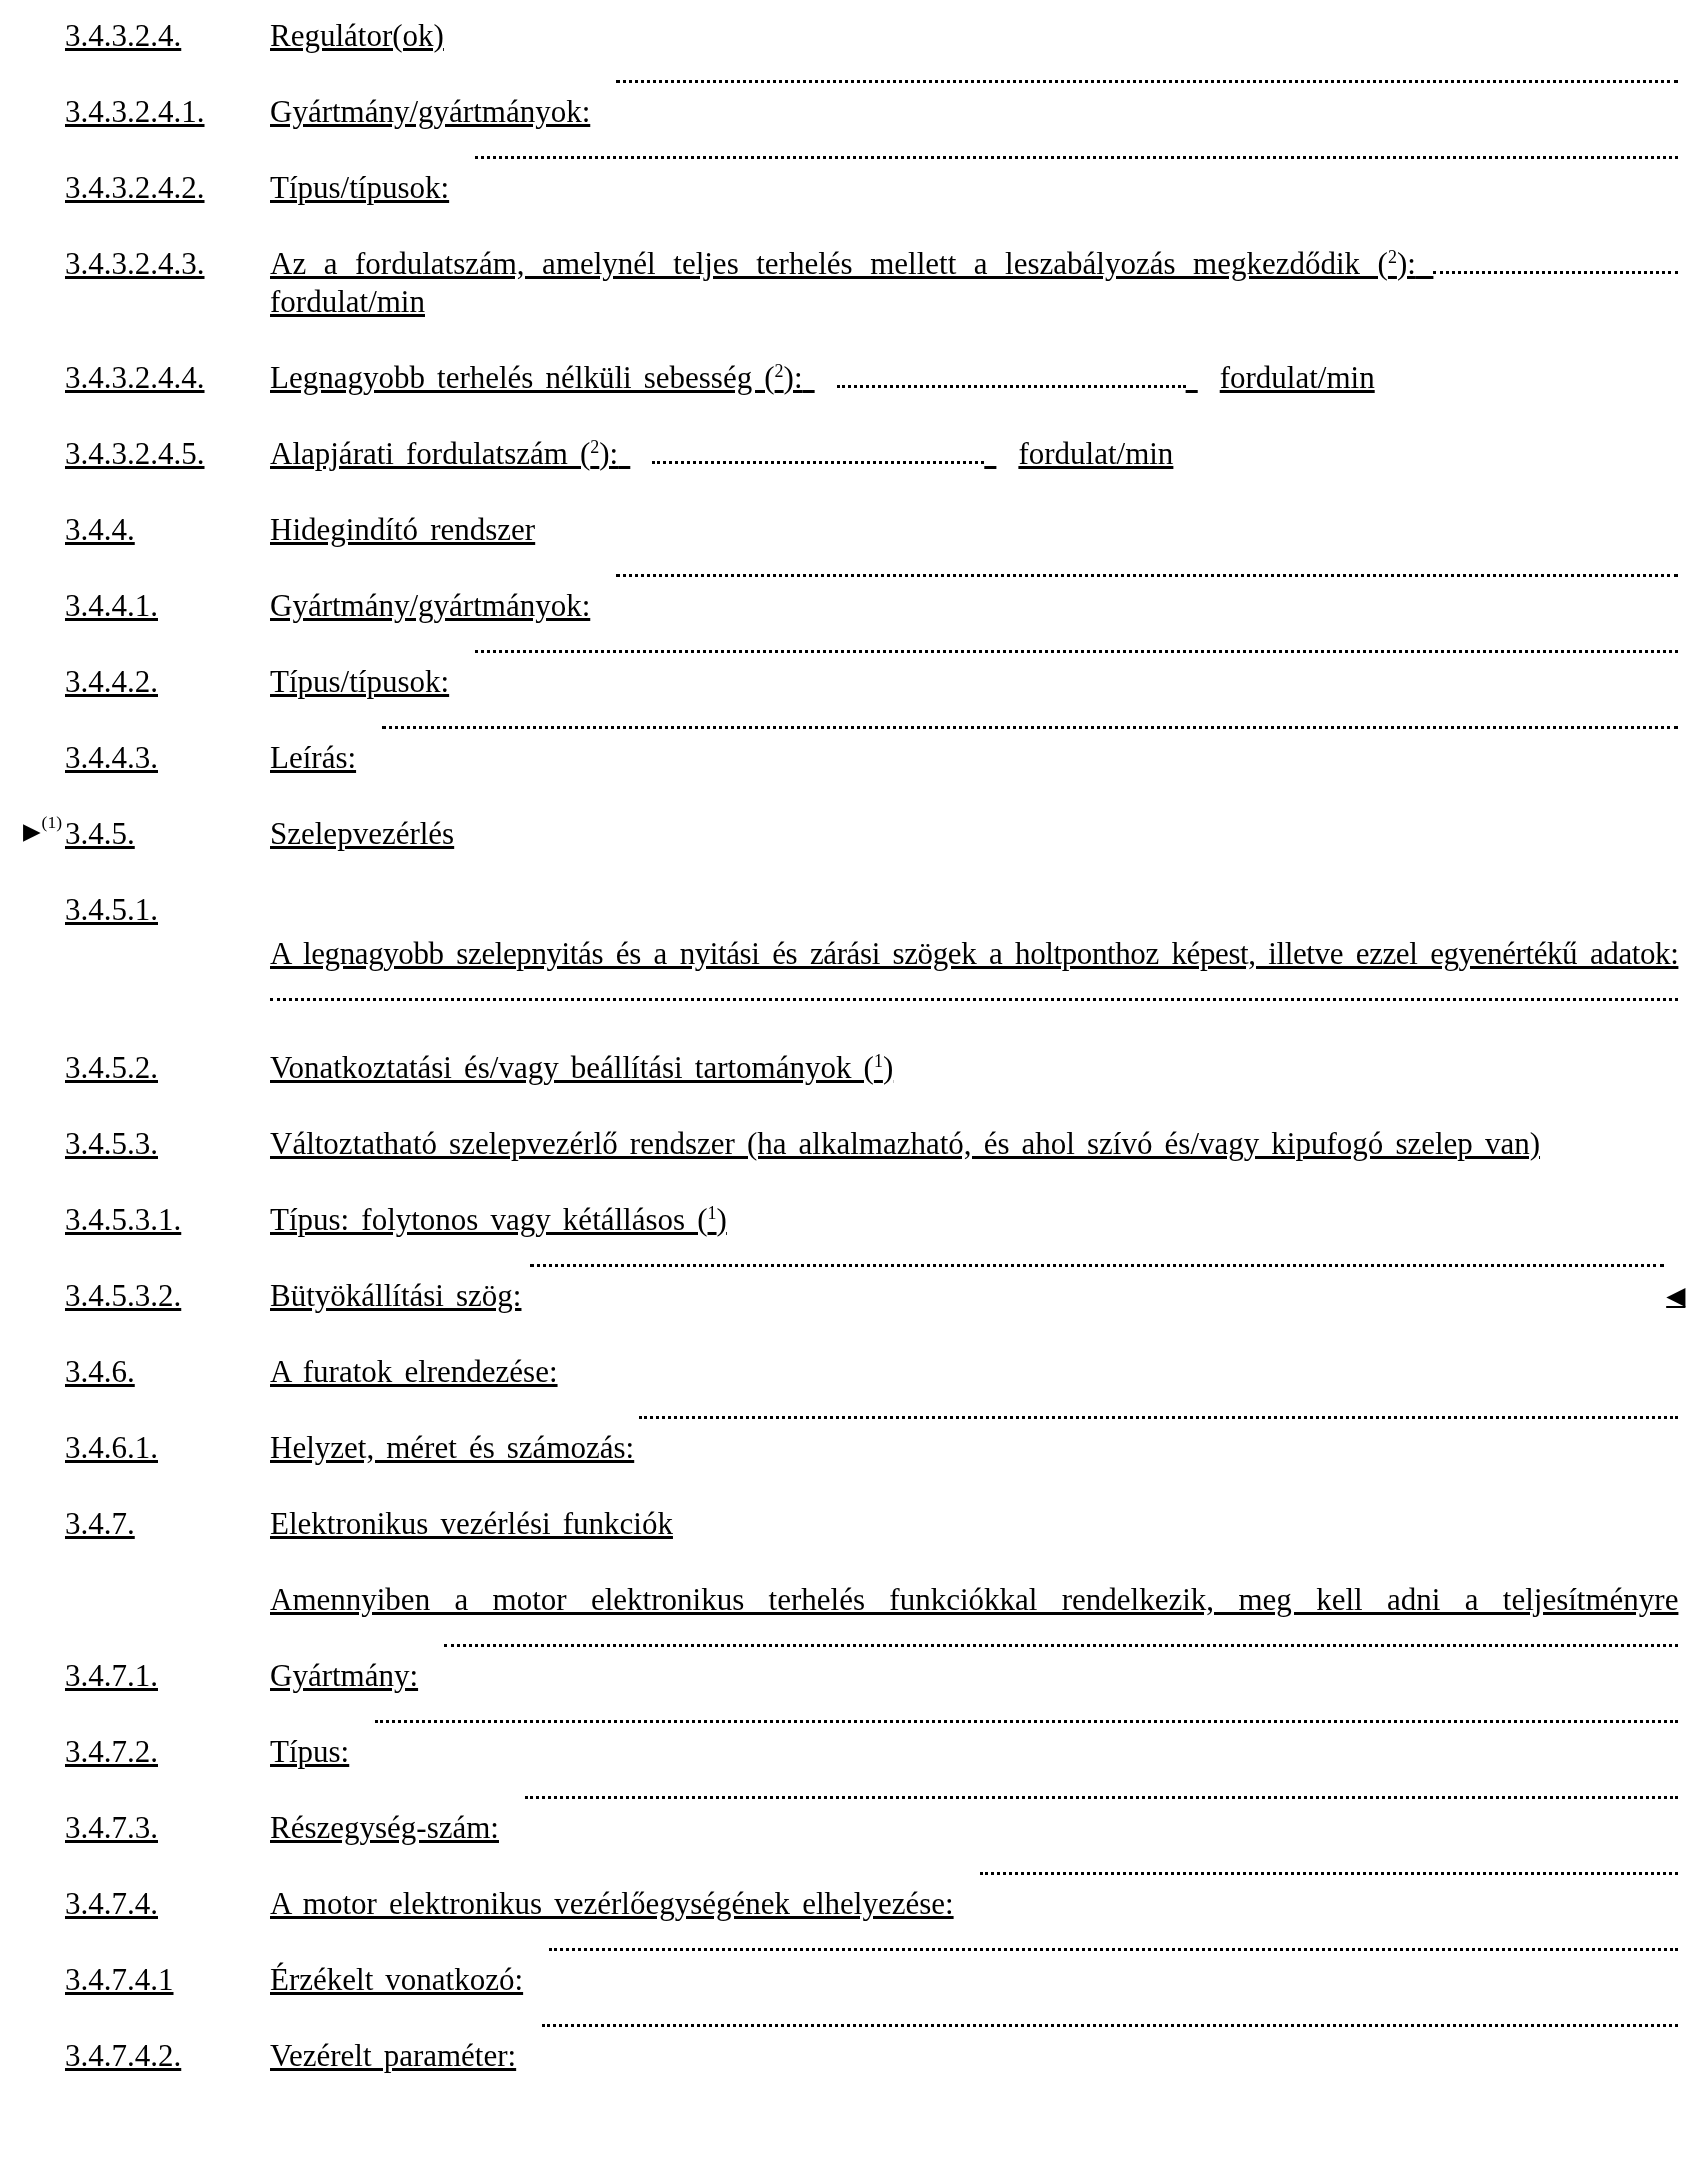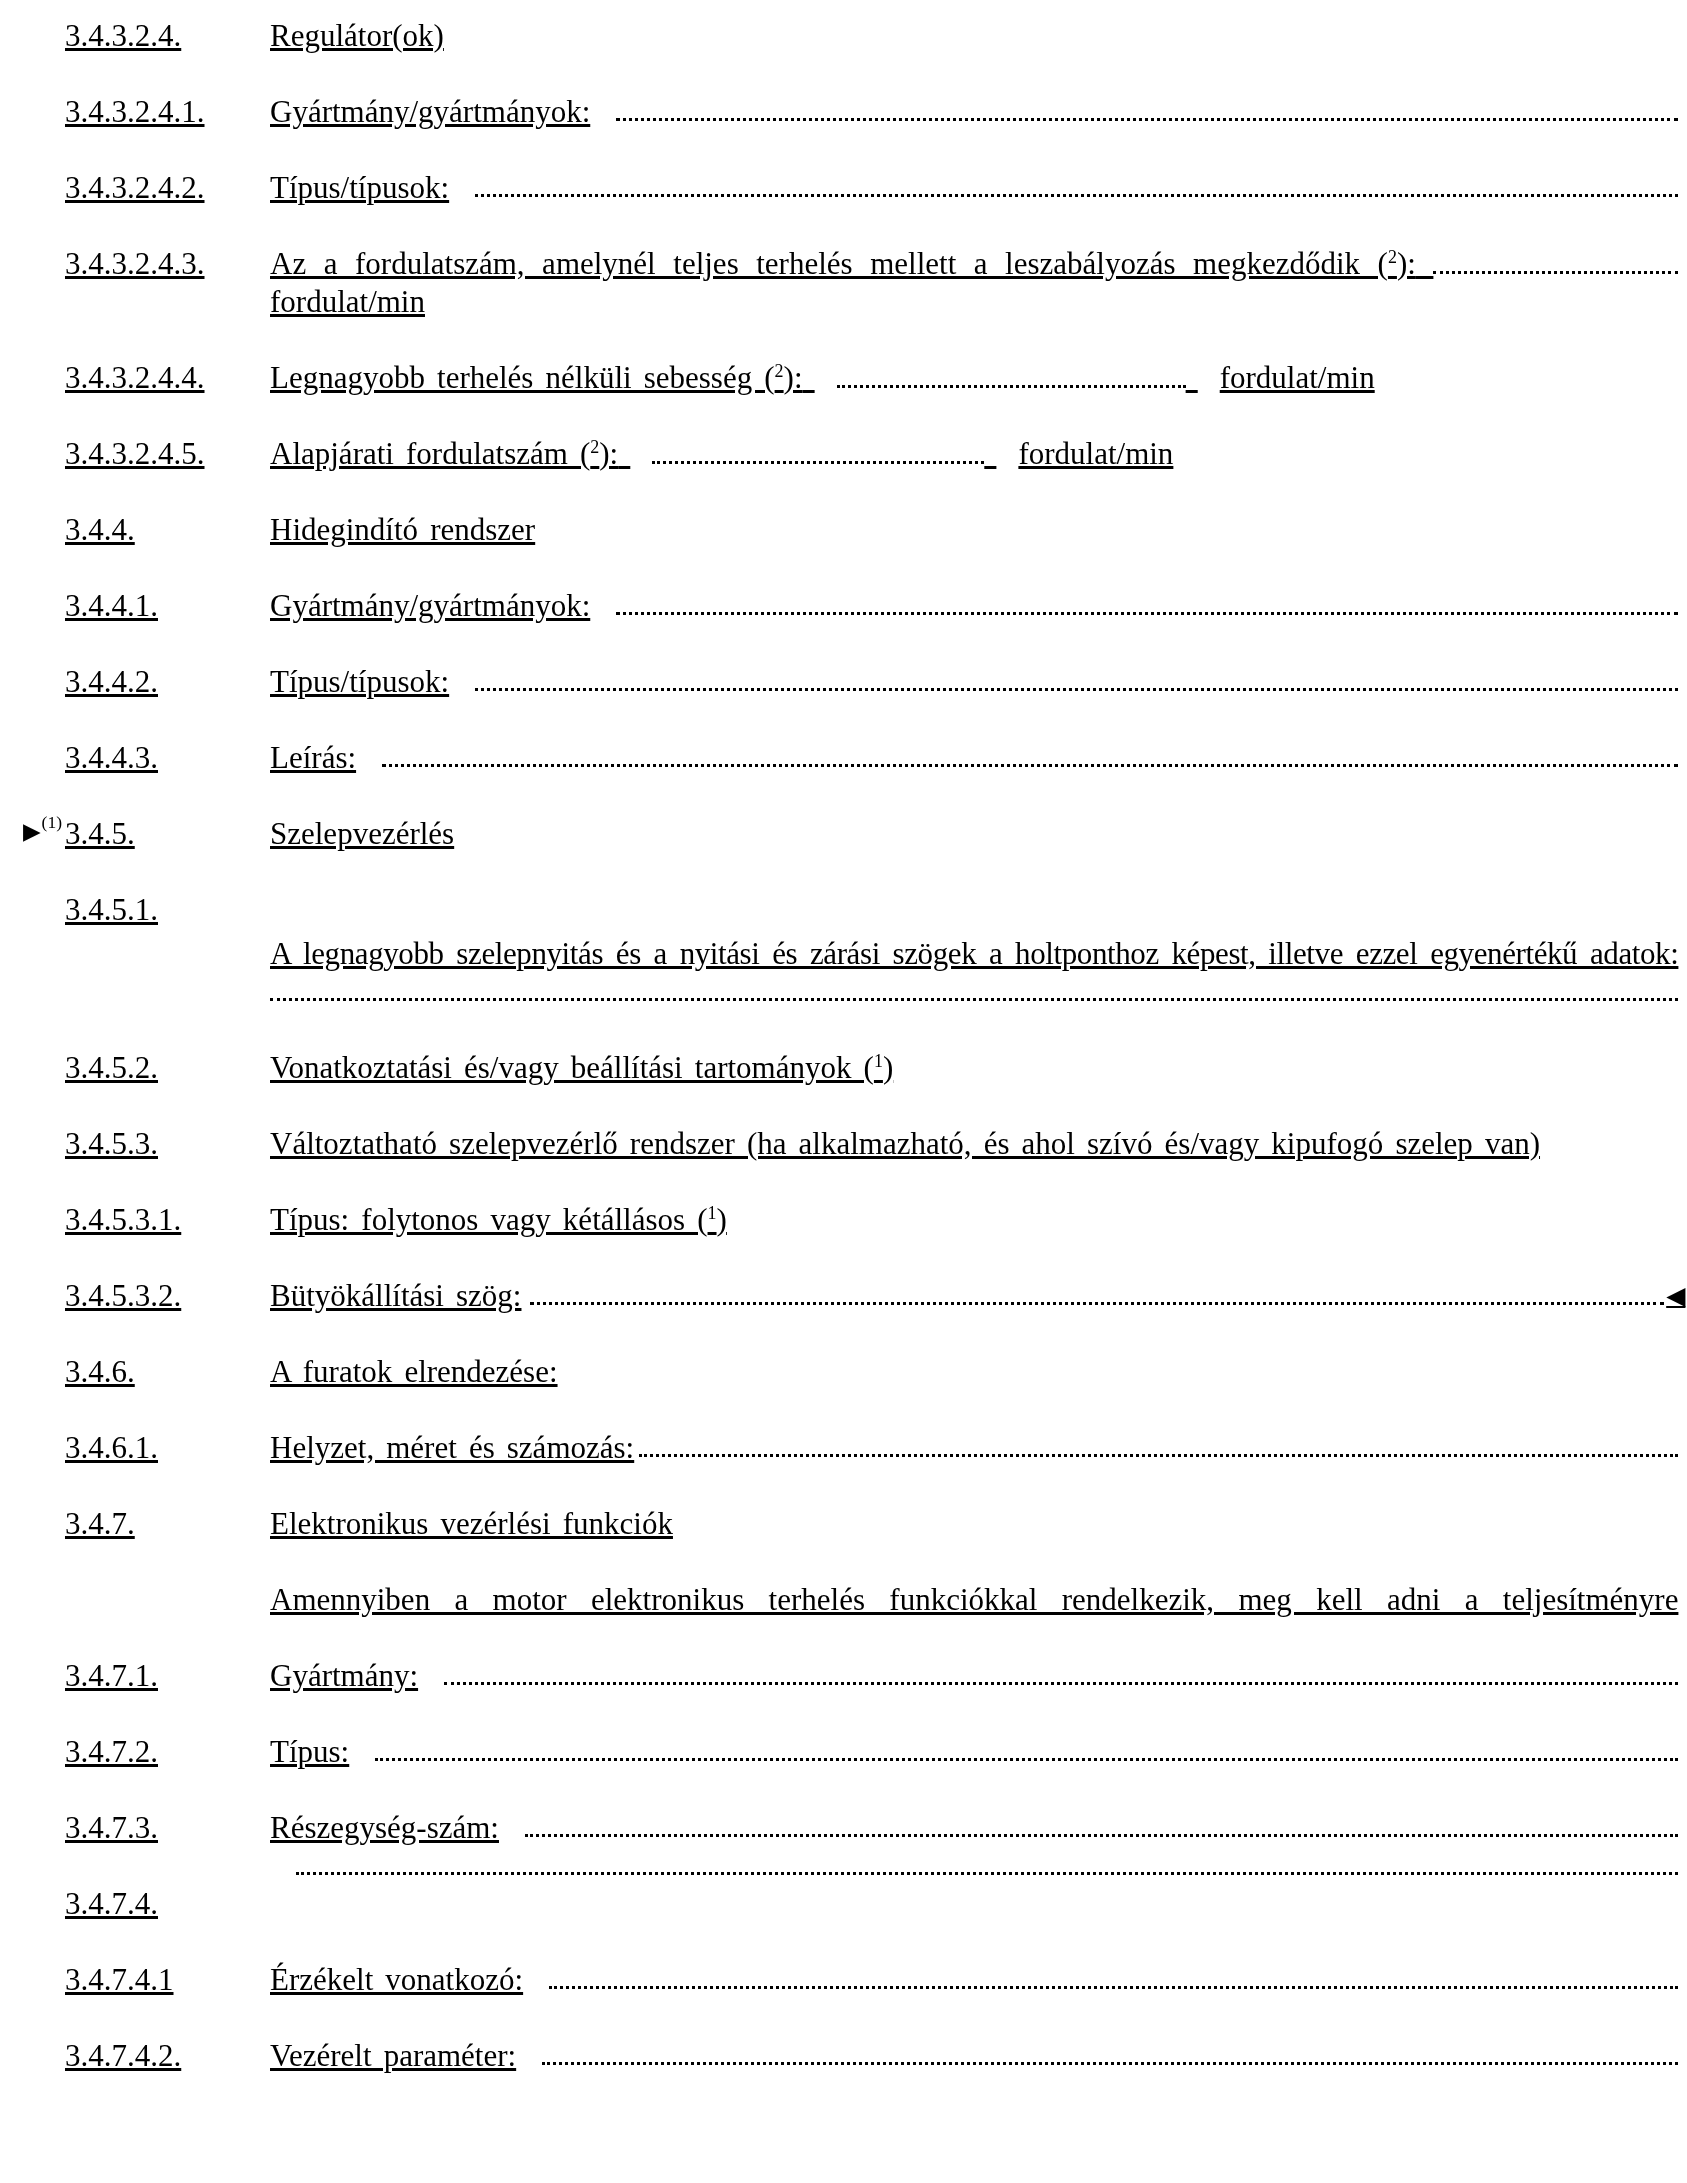--- a/index.html
+++ b/index.html
@@ -9,21 +9,21 @@
     color:#000;
     font-family:"Liberation Serif","DejaVu Serif",serif;
     font-size:31px;line-height:38px;
     word-spacing:0.14em;
     overflow:hidden;
   }
   .row{display:flex;align-items:flex-start;margin-bottom:38px;text-decoration:underline;}
   .num{flex:0 0 205px;width:205px;position:relative;white-space:nowrap;}
   .content{flex:1;min-width:0;}
   
-  .leader{display:flex;align-items:flex-end;}
+  .leader{display:flex;align-items:flex-start;}
   .leader .lbl{white-space:nowrap;}
   .dots{flex:1;margin-left:26px;position:relative;min-width:26px;}
   .dots::after{content:"";position:absolute;left:0;right:0;bottom:9.6px;border-bottom:3.9px dotted #000;}
   .tight .dots{margin-left:5.2px;}
   
   .dots-inline{display:inline-block;height:0.4px;border-bottom:3.9px dotted #000;vertical-align:baseline;}
   
   .dotsline{height:38px;position:relative;}
   .dotsline::after{content:"";position:absolute;left:0;right:0;bottom:9.6px;border-bottom:3.9px dotted #000;}
   
@@ -220,20 +220,21 @@
     <span class="lbl">Részegység-szám:</span>
     <span class="dots"></span>
   </div>
     </div>
 </div>
 
 <div class="row">
   <div class="num">3.4.7.4.</div>
   <div class="content">
       <div class="leader">
+    <span class="lbl">A motor elektronikus vezérlőegységének elhelyezése:</span>
     <span class="dots"></span>
   </div>
     </div>
 </div>
 
 <div class="row">
   <div class="num">3.4.7.4.1</div>
   <div class="content">
       <div class="leader">
     <span class="lbl">Érzékelt vonatkozó:</span>

